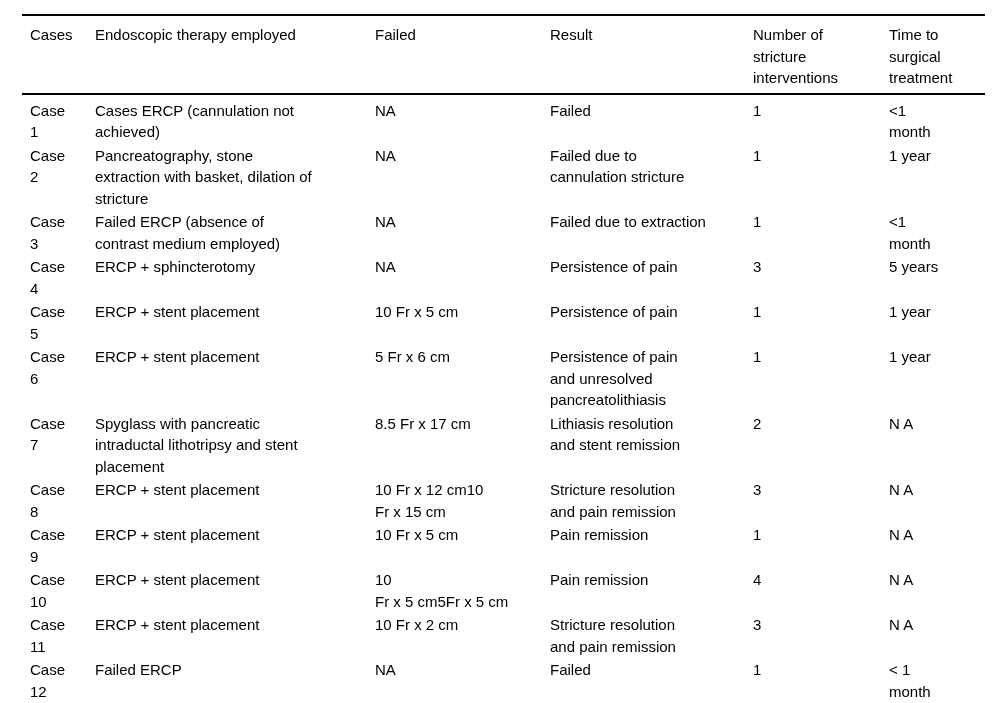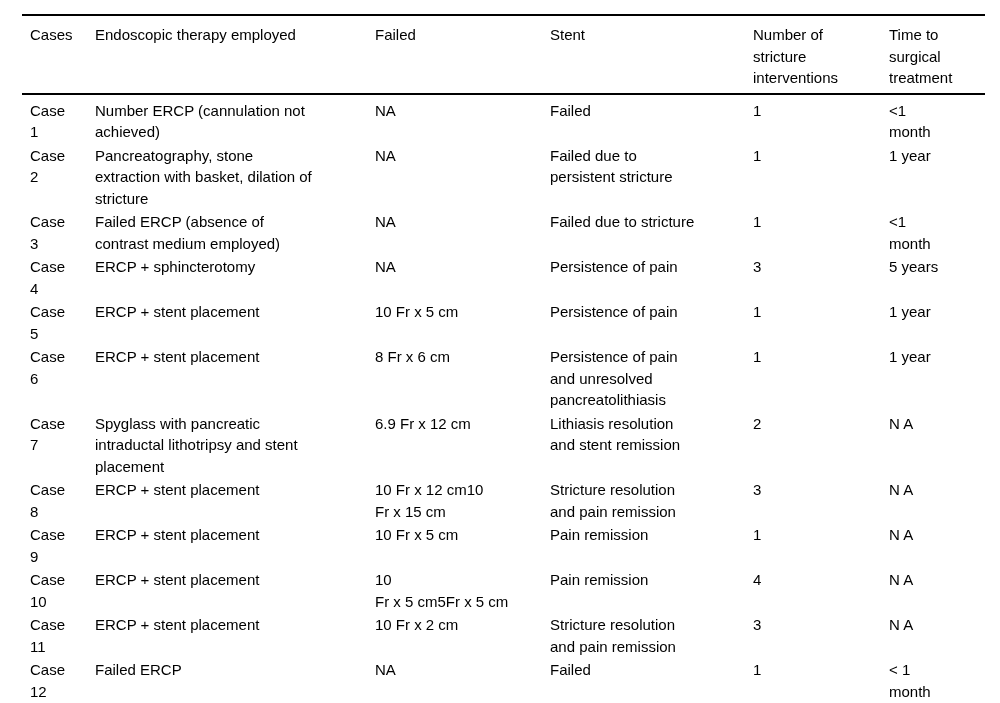--- a/index.html
+++ b/index.html
@@ -69,60 +69,60 @@
         <col class="c-stent">
       <col class="c-result">
         <col class="c-num">
         <col class="c-time">
     </colgroup>
     <thead>
       <tr>
         <th>Cases</th>
         <th>Endoscopic therapy employed</th>
         <th>Failed</th>
-        <th>Stent</th>
+        <th>Result</th>
         <th>Number of
 stricture
 interventions</th>
         <th>Time to
 surgical
 treatment</th>
       </tr>
     </thead>
     <tbody>
       <tr>
         <td>Case
 1</td>
-        <td>Number ERCP (cannulation not
+        <td>Cases ERCP (cannulation not
 achieved)</td>
         <td>NA</td>
         <td>Failed</td>
         <td>1</td>
         <td>&lt;1
 month</td>
       </tr>
       <tr>
         <td>Case
 2</td>
         <td>Pancreatography, stone
 extraction with basket, dilation of
 stricture</td>
         <td>NA</td>
         <td>Failed due to
-persistent stricture</td>
+cannulation stricture</td>
         <td>1</td>
         <td>1 year</td>
       </tr>
       <tr>
         <td>Case
 3</td>
         <td>Failed ERCP (absence of
 contrast medium employed)</td>
         <td>NA</td>
-        <td>Failed due to stricture</td>
+        <td>Failed due to extraction</td>
         <td>1</td>
         <td>&lt;1
 month</td>
       </tr>
       <tr>
         <td>Case
 4</td>
         <td>ERCP + sphincterotomy</td>
         <td>NA</td>
         <td>Persistence of pain</td>
@@ -135,34 +135,34 @@
         <td>ERCP + stent placement</td>
         <td>10 Fr x 5 cm</td>
         <td>Persistence of pain</td>
         <td>1</td>
         <td>1 year</td>
       </tr>
       <tr>
         <td>Case
 6</td>
         <td>ERCP + stent placement</td>
-        <td>8 Fr x 6 cm</td>
+        <td>5 Fr x 6 cm</td>
         <td>Persistence of pain
 and unresolved
 pancreatolithiasis</td>
         <td>1</td>
         <td>1 year</td>
       </tr>
       <tr>
         <td>Case
 7</td>
         <td>Spyglass with pancreatic
 intraductal lithotripsy and stent
 placement</td>
-        <td>6.9 Fr x 12 cm</td>
+        <td>8.5 Fr x 17 cm</td>
         <td>Lithiasis resolution
 and stent remission</td>
         <td>2</td>
         <td>N A</td>
       </tr>
       <tr>
         <td>Case
 8</td>
         <td>ERCP + stent placement</td>
         <td>10 Fr x 12 cm10

